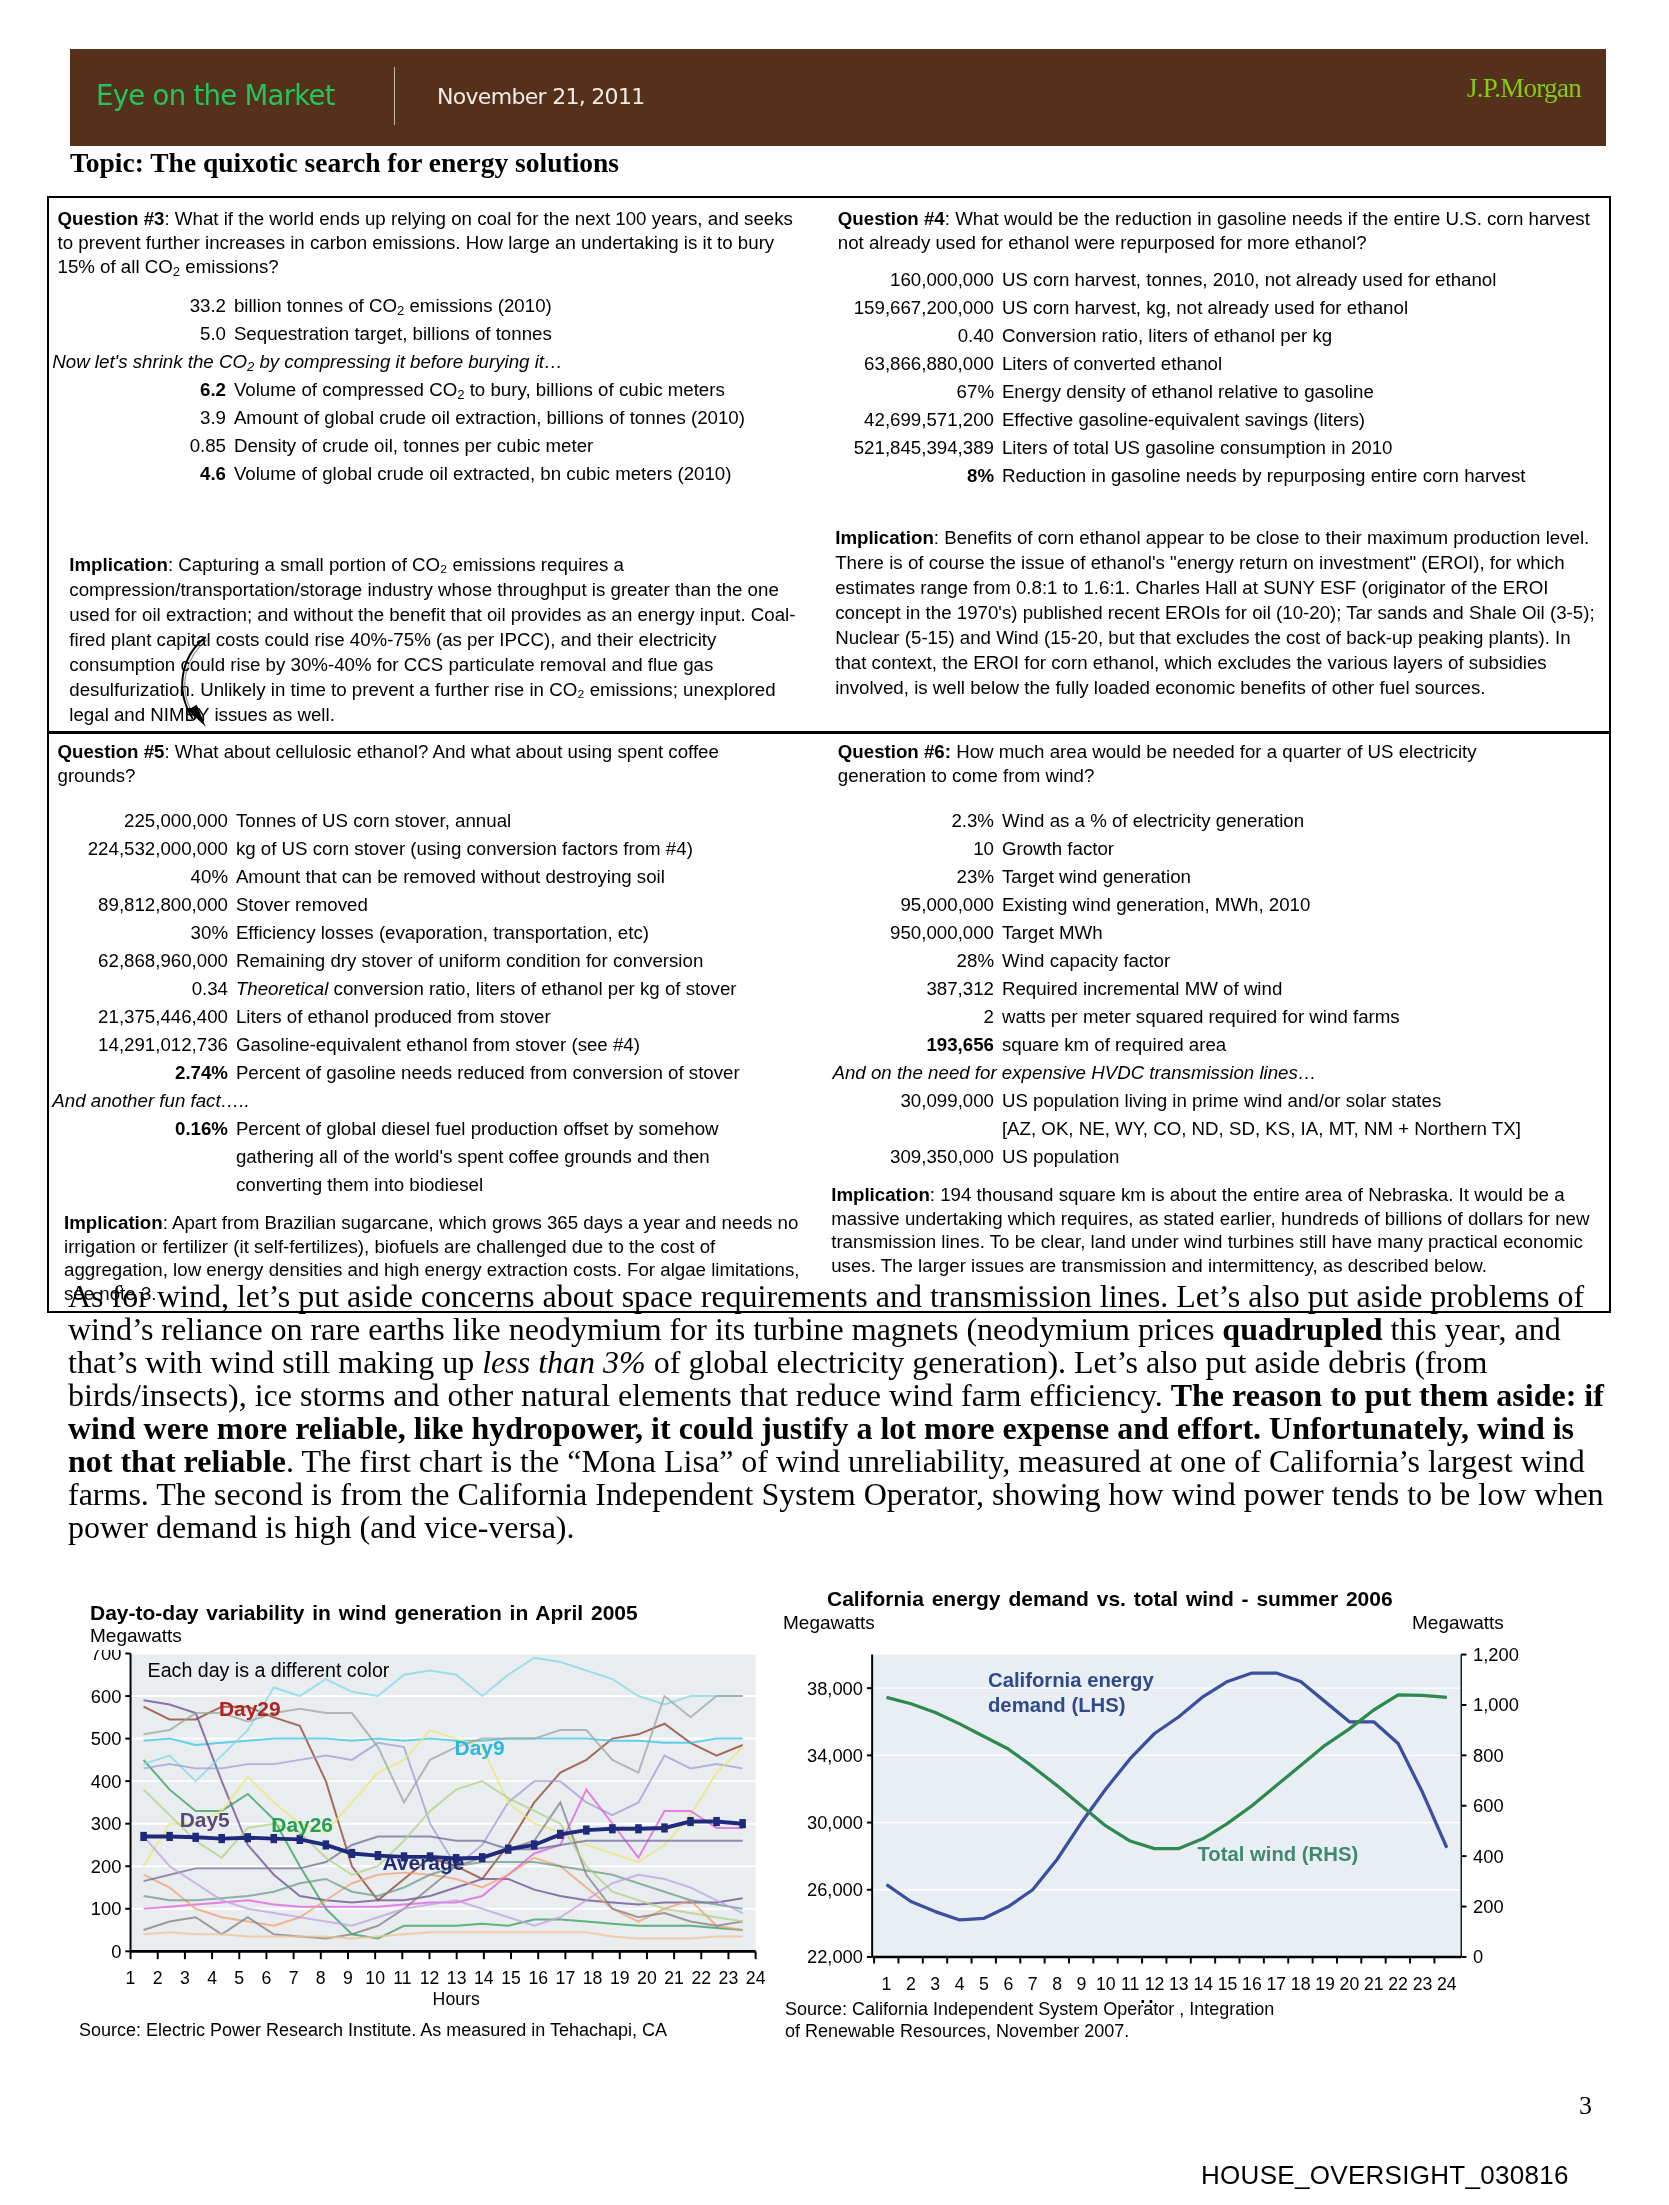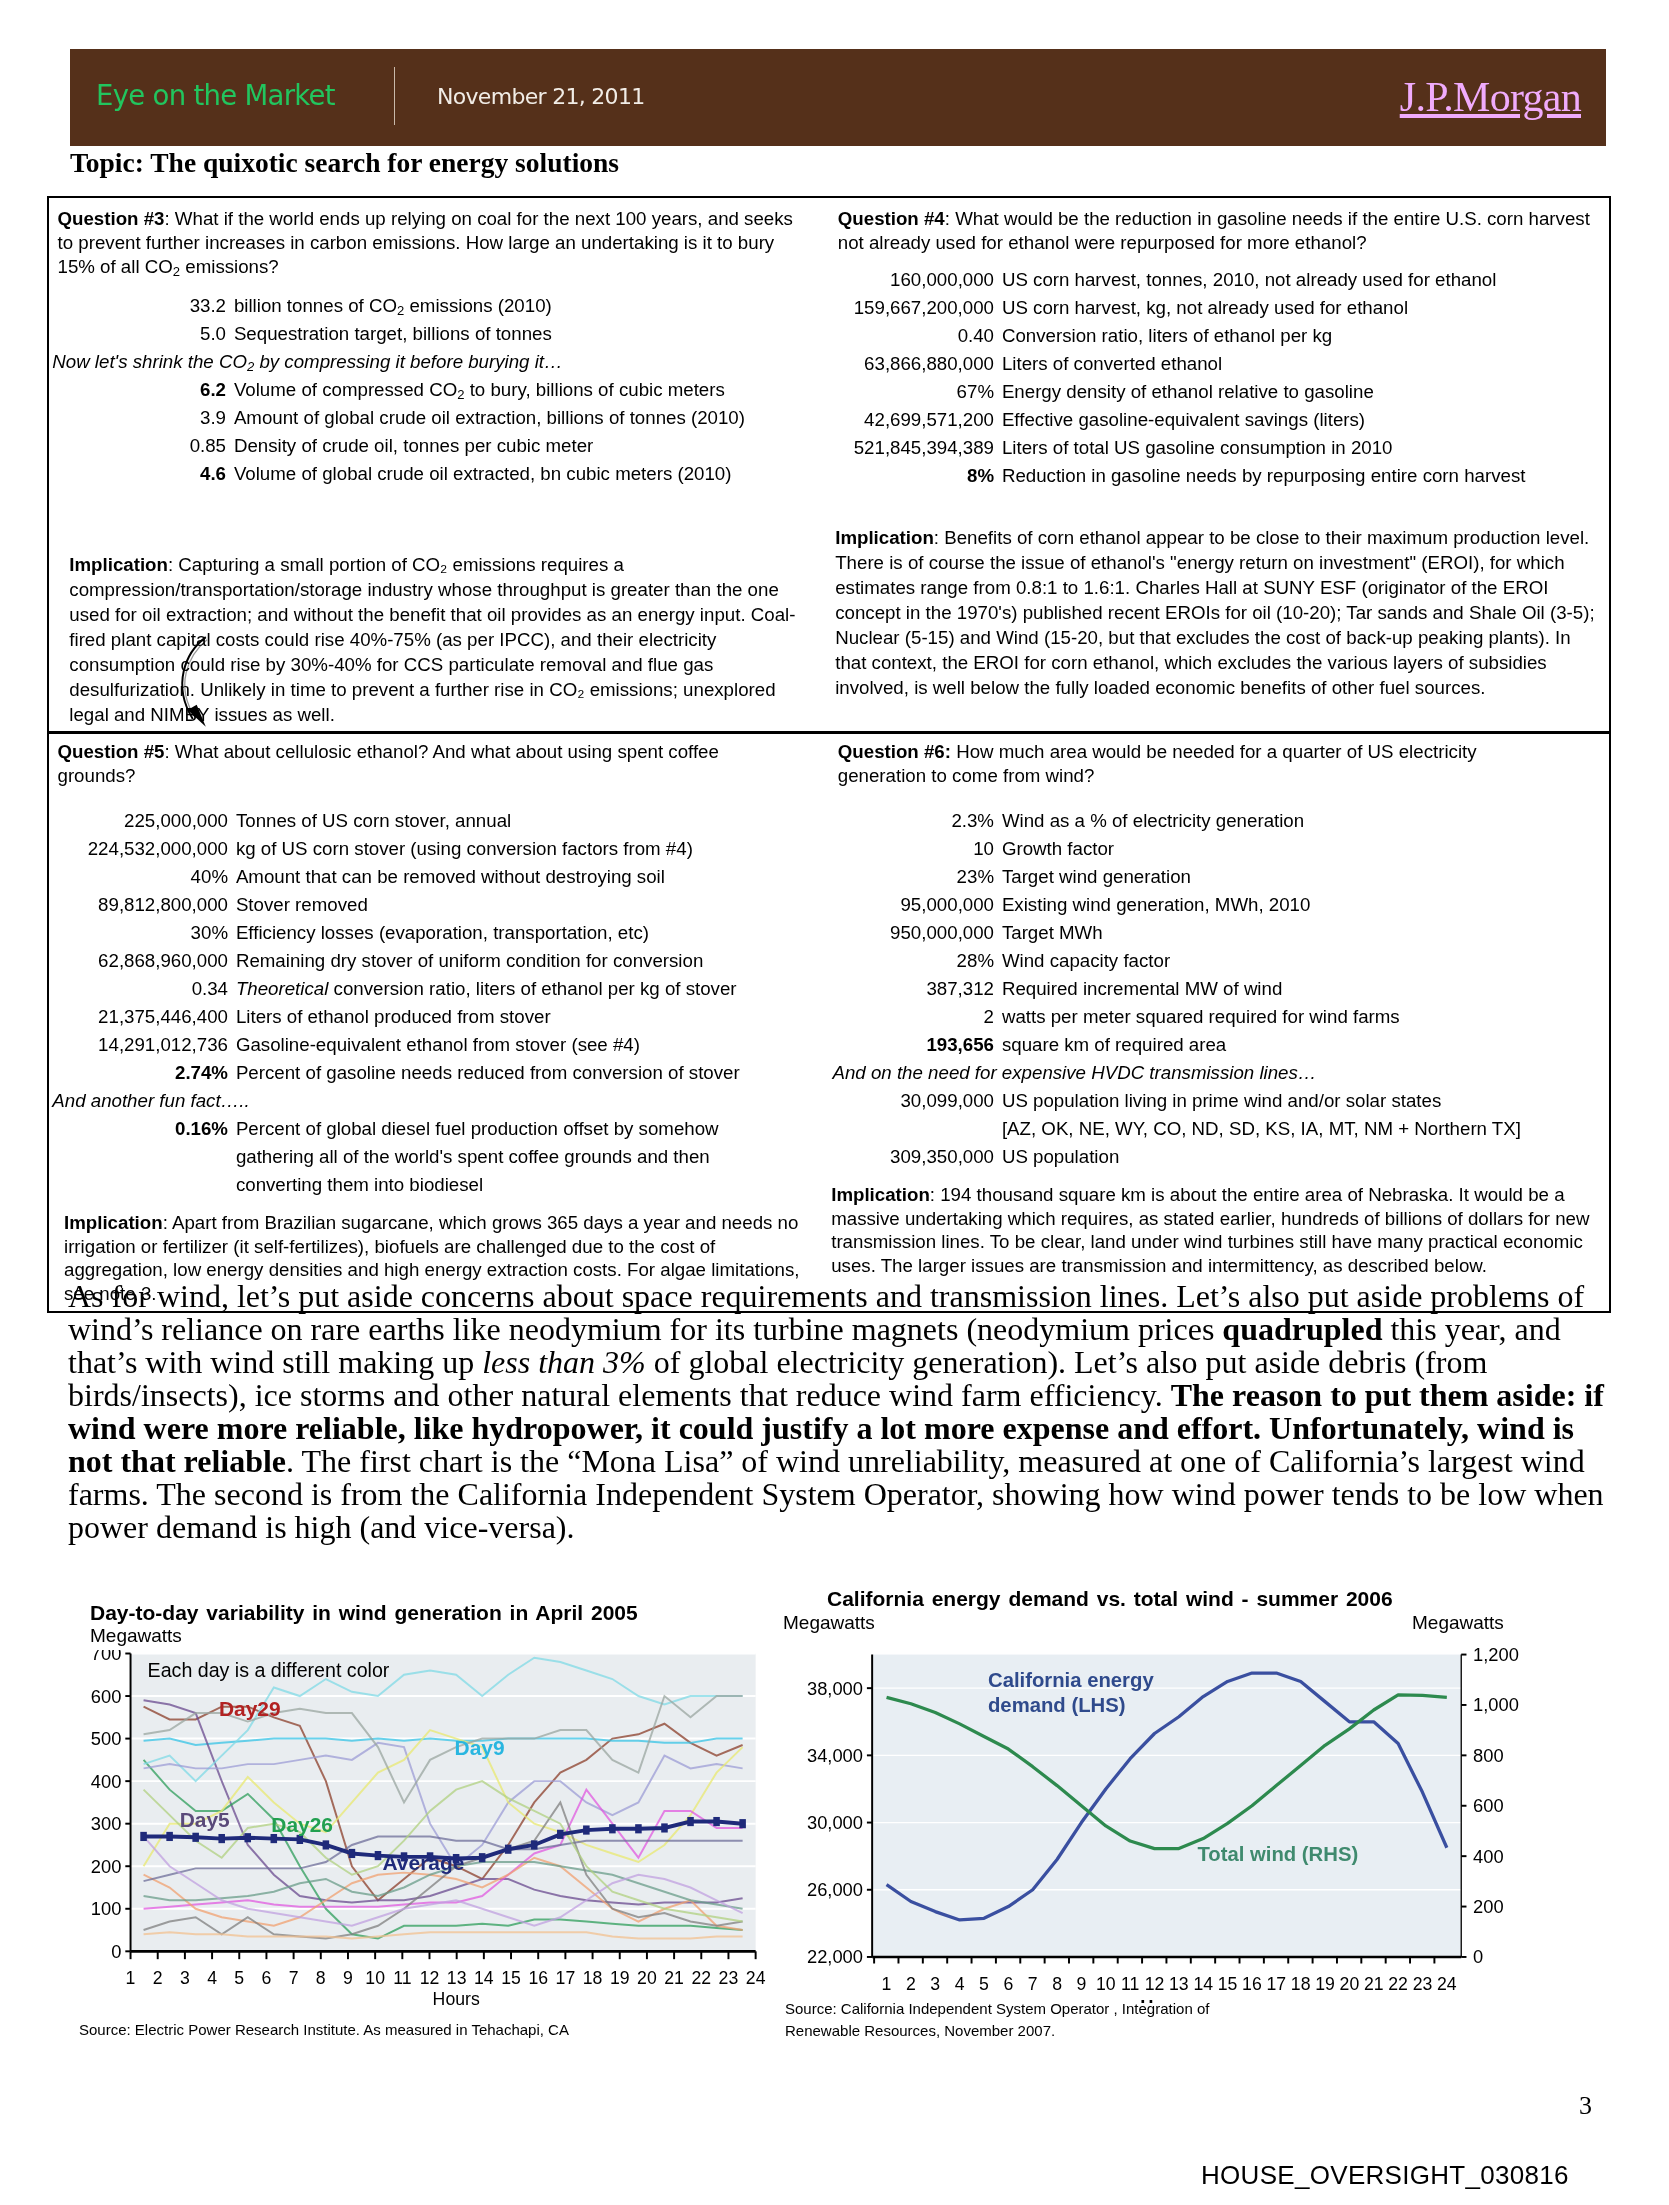--- a/index.html
+++ b/index.html
@@ -3,21 +3,21 @@
 <meta charset="utf-8">
 <style>
   * { box-sizing: border-box; margin: 0; padding: 0; }
   html, body { width: 1669px; height: 2205px; background: #ffffff; overflow: hidden; }
   body { position: relative; font-family: "Liberation Sans", sans-serif; color: #000; }
 
   .banner { position: absolute; left: 70px; top: 49px; width: 1536px; height: 97px; background: #55301a; }
   .banner-title { position: absolute; left: 26px; top: 30px; font-family: "DejaVu Sans", sans-serif; font-size: 27.5px; color: #22c55e; letter-spacing: -0.7px; }
   .banner-sep { position: absolute; left: 324px; top: 18.3px; width: 1.3px; height: 58px; background: #c9b9aa; }
   .banner-date { position: absolute; left: 367px; top: 35px; font-family: "DejaVu Sans", sans-serif; font-size: 22px; color: #f1ece6; letter-spacing: -0.7px; }
-  .banner-logo { position: absolute; right: 25px; top: 23.6px; font-family: "Liberation Serif", serif; font-size: 42px; color: #f0abfc; letter-spacing: -0.7px; text-decoration: underline; }
+  .banner-logo { position: absolute; right: 25px; top: 23.6px; font-family: "Liberation Serif", serif; font-size: 27px; color: #84cc16; letter-spacing: -0.7px; }
 
   .topic { position: absolute; left: 70px; top: 147px; font-family: "Liberation Serif", serif; font-weight: bold; font-size: 27.5px; }
 
   .grid-box { position: absolute; left: 47px; top: 196px; width: 1564px; height: 1117px; border: 2.6px solid #000; }
   .grid-hline { position: absolute; left: 47px; top: 731px; width: 1564px; height: 2.6px; background: #000; }
 
   .panel { position: absolute; font-size: 18.7px; line-height: 24px; }
   .panel .q { position: absolute; left: 6.5px; right: 0; }
   .panel .q b { font-weight: bold; }
   .rows { position: absolute; left: 0; width: 100%; }
@@ -29,21 +29,21 @@
   .impl { position: absolute; left: 6.5px; right: 6.5px; font-size: 18.7px; line-height: 25px; }
   .impl b { font-weight: bold; }
   sub { font-size: 0.7em; vertical-align: -0.25em; line-height: 0; }
 
   .body-text { position: absolute; left: 68px; top: 1280px; width: 1538px; font-family: "Liberation Serif", serif; font-size: 32px; line-height: 33px; }
   .body-text b { font-weight: bold; }
   .body-text i { font-style: italic; }
 
   .chart-title { position: absolute; font-weight: bold; font-size: 21px; }
   .chart-unit { position: absolute; font-size: 19px; }
-  .chart-src { position: absolute; font-size: 15px; line-height: 22px; }
+  .chart-src { position: absolute; font-size: 18px; line-height: 22px; }
   svg text { font-family: "Liberation Sans", sans-serif; }
 
   .page-num { position: absolute; left: 1579px; top: 2091px; font-family: "Liberation Serif", serif; font-size: 26px; }
   .bates { position: absolute; left: 1201px; top: 2160px; font-size: 26px; letter-spacing: 0.3px; }
 </style>
 </head>
 <body>
 
 <div class="banner">
   <span class="banner-title">Eye on the Market</span>

